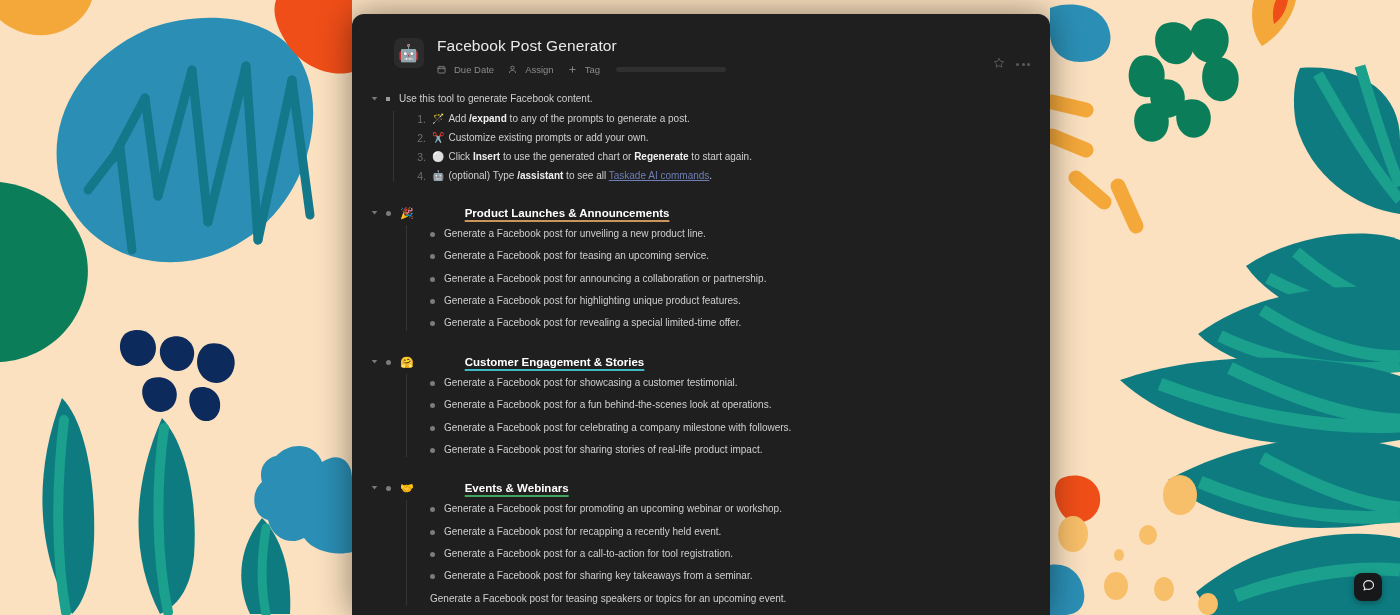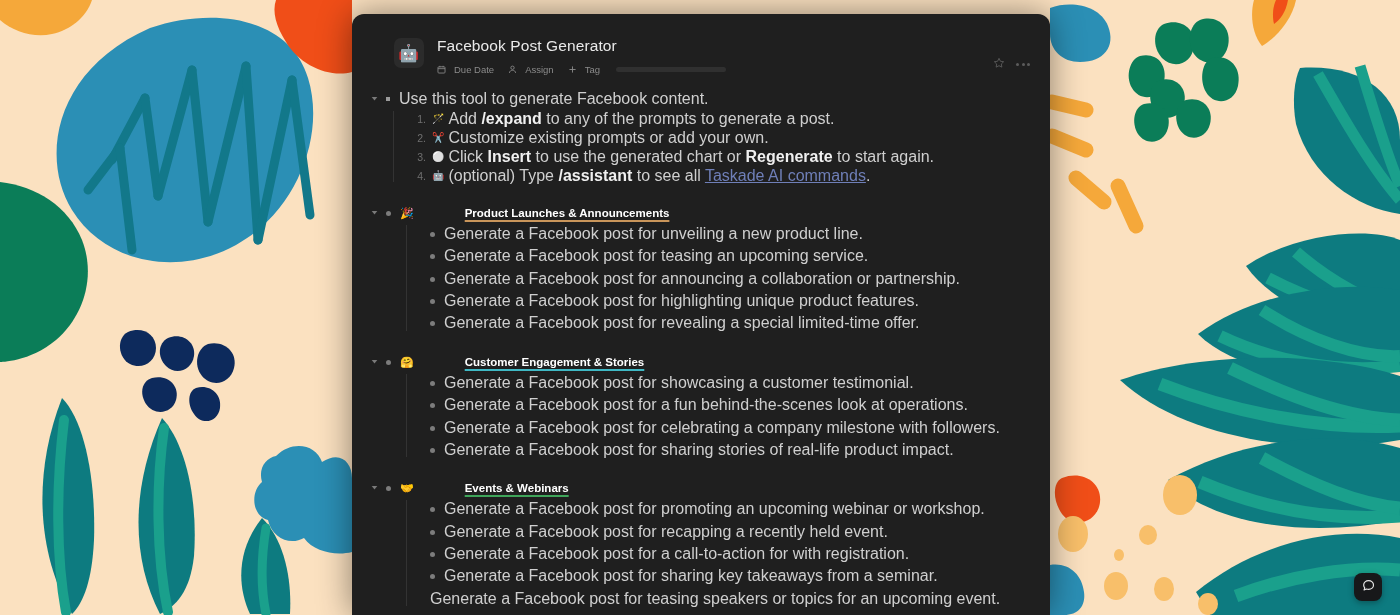--- a/index.html
+++ b/index.html
@@ -141,21 +141,21 @@
     line-height: 16px;
     margin-right: 6px;
   }
   .emo {
     flex: 0 0 auto;
     font-size: 10px;
     line-height: 16px;
     margin-right: 4px;
   }
   .txt {
-    font-size: 16px;
+    font-size: 10px;
     line-height: 16px;
     color: #cfcfcf;
   }
   .txt b { color: #f0f0f0; font-weight: 700; }
   .txt .lnk { color: #6f7fb8; }
 
   
   .children {
     position: relative;
     margin-left: 7px;
@@ -481,21 +481,21 @@
         <div class="node-row">
           <span class="bullet-dot"></span>
           <span class="txt">Generate a Facebook post for promoting an upcoming webinar or workshop.</span>
         </div>
         <div class="node-row">
           <span class="bullet-dot"></span>
           <span class="txt">Generate a Facebook post for recapping a recently held event.</span>
         </div>
         <div class="node-row">
           <span class="bullet-dot"></span>
-          <span class="txt">Generate a Facebook post for a call-to-action for with registration.</span>
+          <span class="txt">Generate a Facebook post for a call-to-action for tool registration.</span>
         </div>
         <div class="node-row">
           <span class="bullet-dot"></span>
           <span class="txt">Generate a Facebook post for sharing key takeaways from a seminar.</span>
         </div>
         <div class="node-row">
 
           <span class="txt">Generate a Facebook post for teasing speakers or topics for an upcoming event.</span>
         </div>
       </div>

